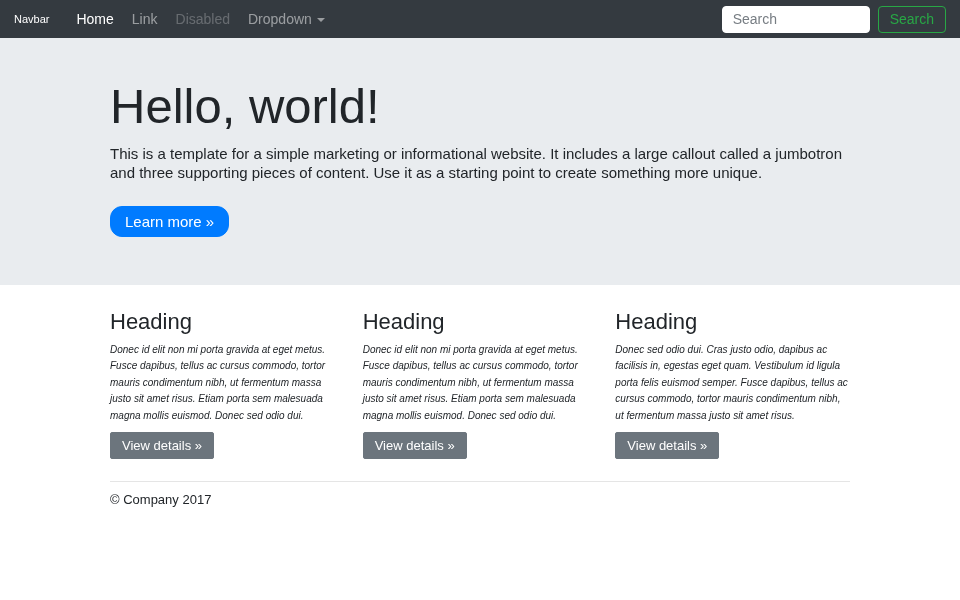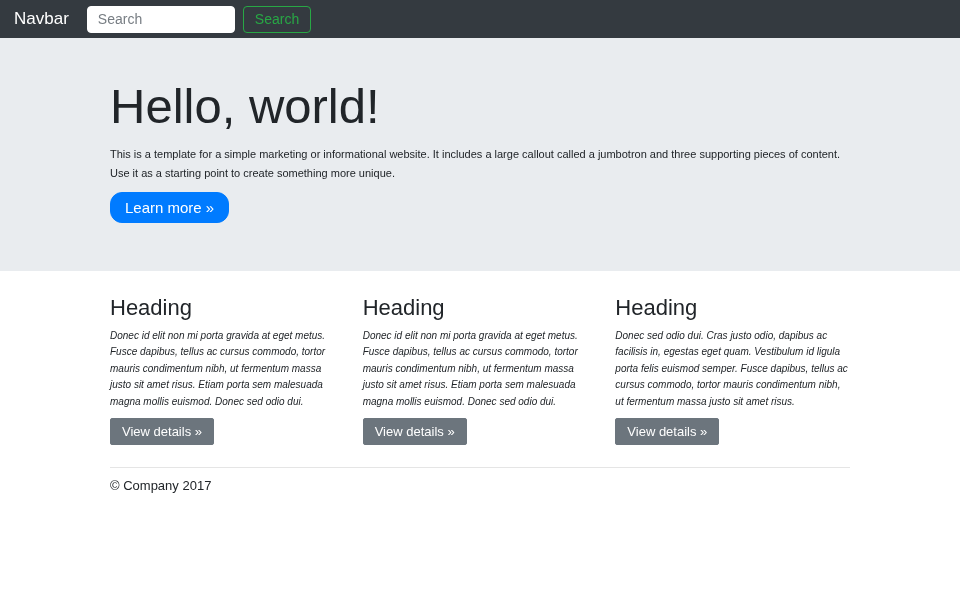--- a/index.html
+++ b/index.html
@@ -22,21 +22,21 @@
   
   .navbar {
     height: 38px;
     background: var(--navbar_bg, #343a40);
     display: flex;
     align-items: center;
     padding: 0 14px;
   }
   .navbar-brand {
     color: #fff;
-    font-size: 17px;
+    font-size: 11px;
     text-decoration: none;
     margin-right: 18px;
     cursor: pointer;
   }
   .navbar-nav {
     display: flex;
     align-items: center;
     flex: 1;
   }
   .nav-link {
@@ -91,22 +91,22 @@
   }
   .container { width: 740px; margin: 0 auto; }
   .display-heading {
     margin: 0;
     font-size: 49px;
     font-weight: 300;
     line-height: 1.17;
     color: var(--text, #212529);
   }
   .lead {
-    margin: 10px 0 0;
-    font-size: 11px;
+    margin: 10px 0 14px;
+    font-size: 15px;
     line-height: 18.5px;
     max-width: 740px;
   }
   .btn-primary {
     display: inline-block;
     margin-top: 10px;
     background: var(--primary, #007bff);
     border: 1px solid var(--primary, #007bff);
     border-radius: 12px;
     color: #fff;
@@ -160,20 +160,26 @@
     font-size: 13px;
     color: var(--text, #212529);
     padding-bottom: 30px;
   }
 </style>
 </head>
 <body>
 
 <nav class="navbar">
   <a class="navbar-brand">Navbar</a>
+  <div class="navbar-nav">
+    <a class="nav-link active">Home</a>
+    <a class="nav-link">Link</a>
+    <a class="nav-link disabled">Disabled</a>
+    <a class="nav-link"><span>Dropdown</span><span class="caret-down"></span></a>
+  </div>
   <div class="search-form">
     <input class="search-input" type="text" placeholder="Search" style="">
     <button class="btn-outline-success">Search</button>
   </div>
 </nav>
 
 <section class="jumbotron">
   <div class="container">
     <h1 class="display-heading">Hello, world!</h1>
     <p class="lead">This is a template for a simple marketing or informational website. It includes a large callout called a jumbotron and three supporting pieces of content. Use it as a starting point to create something more unique.</p>

